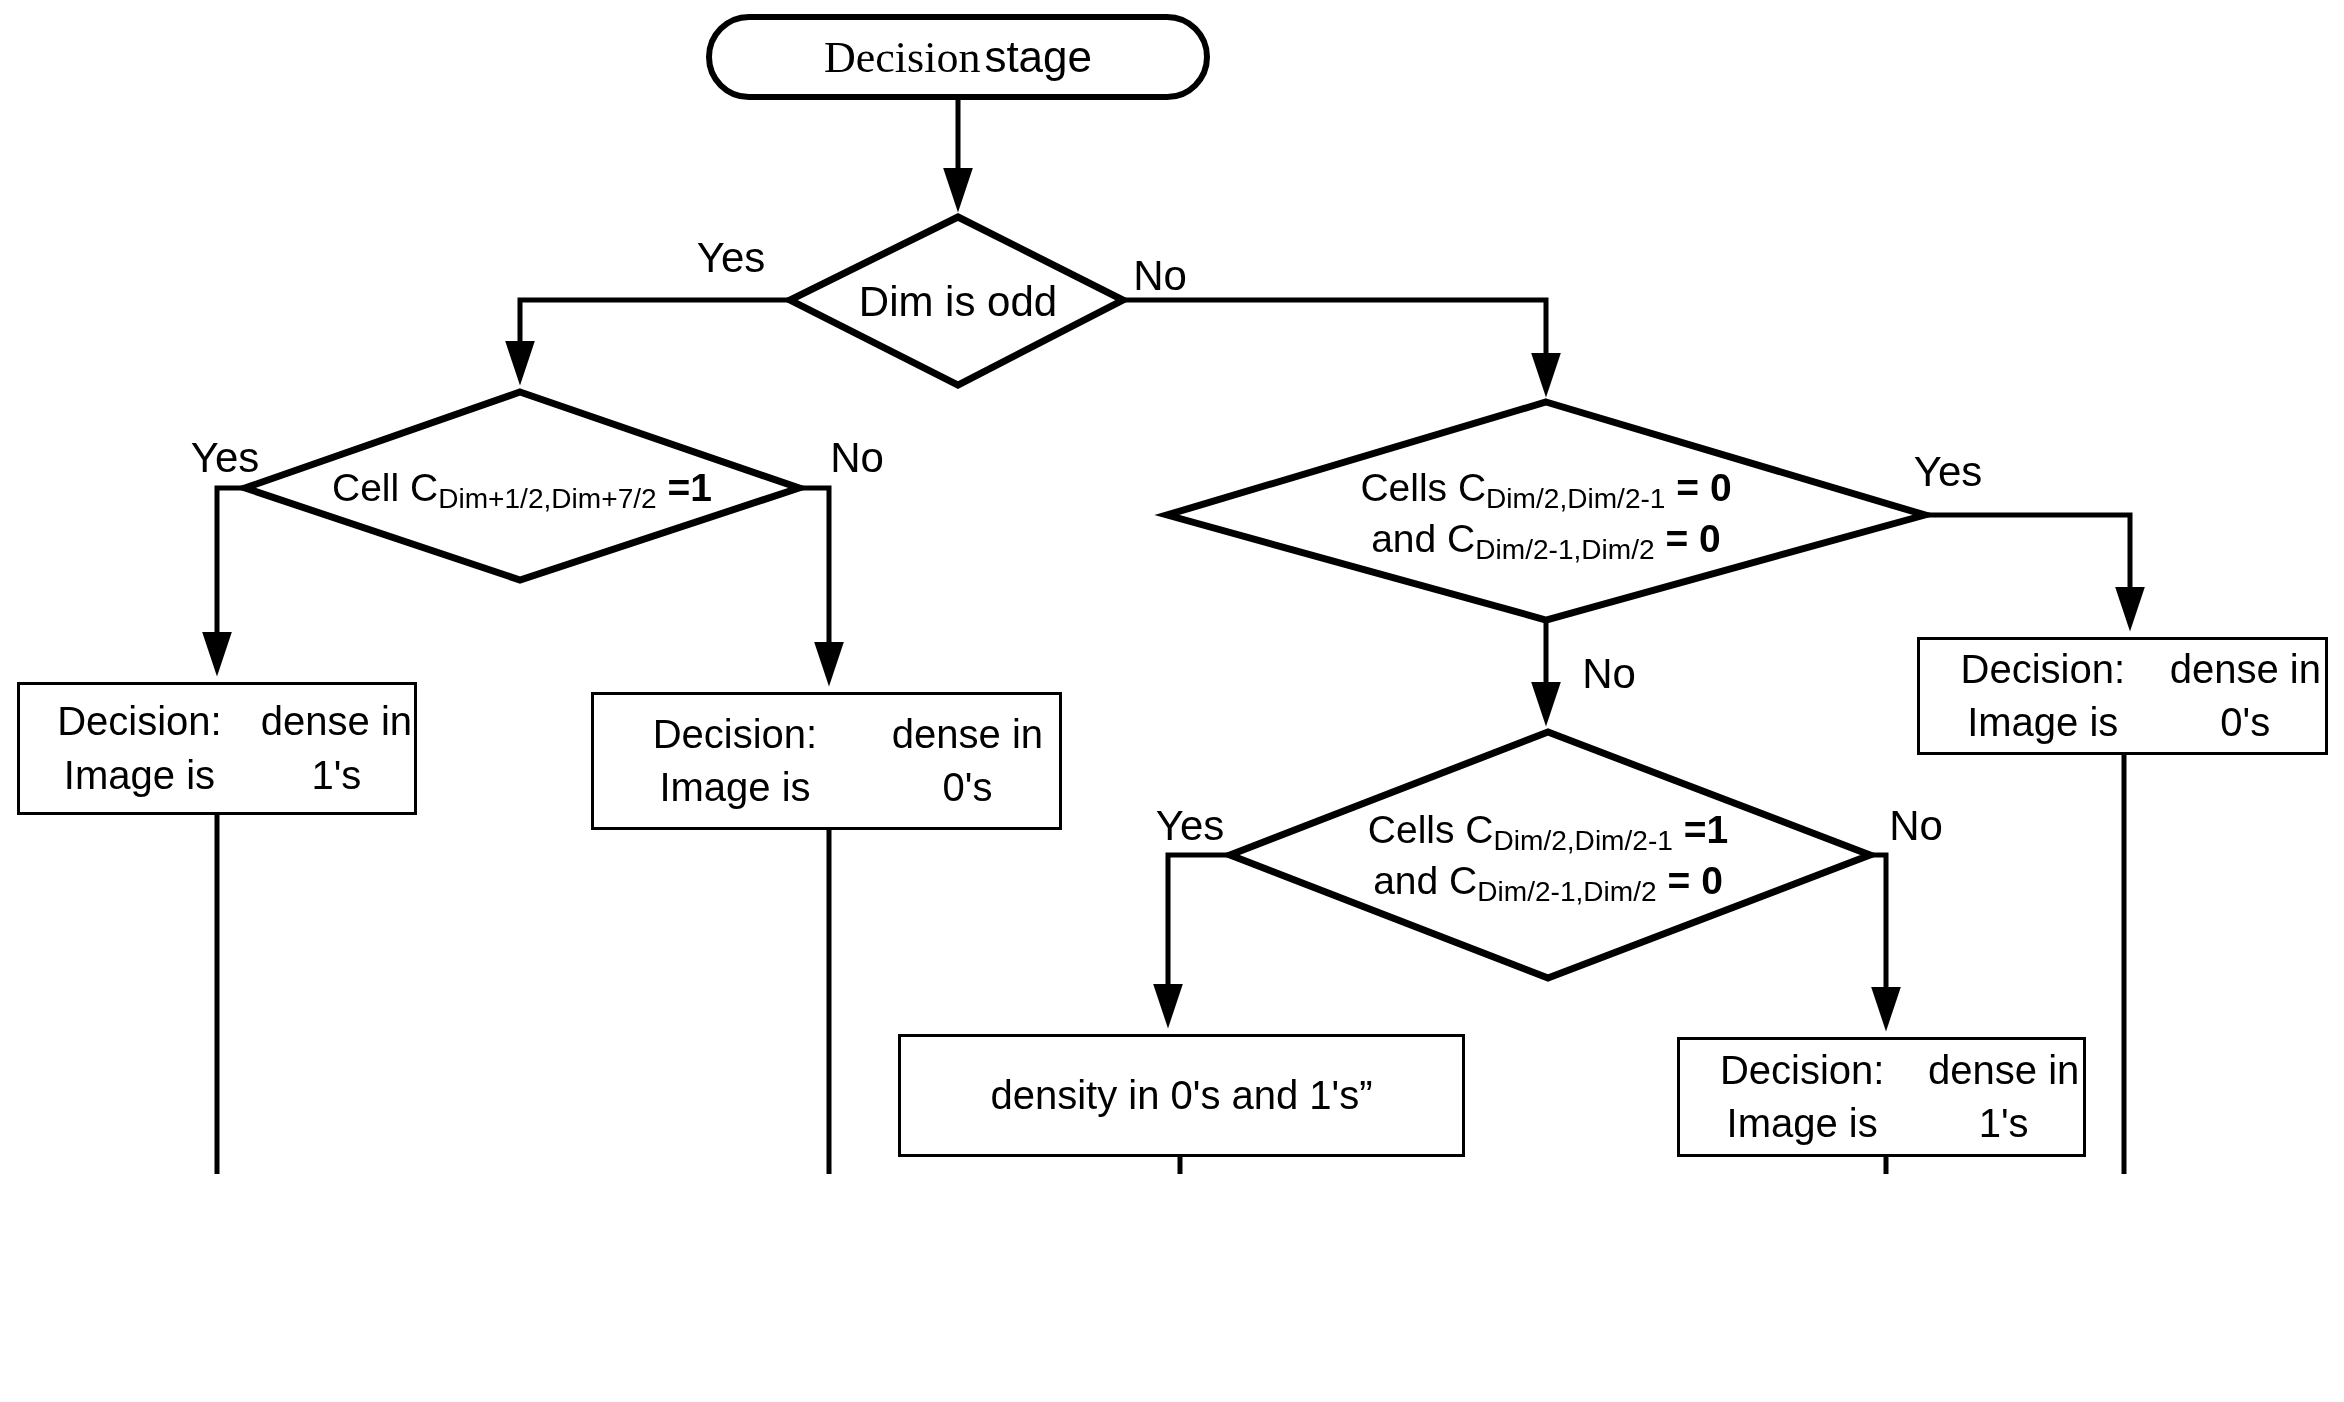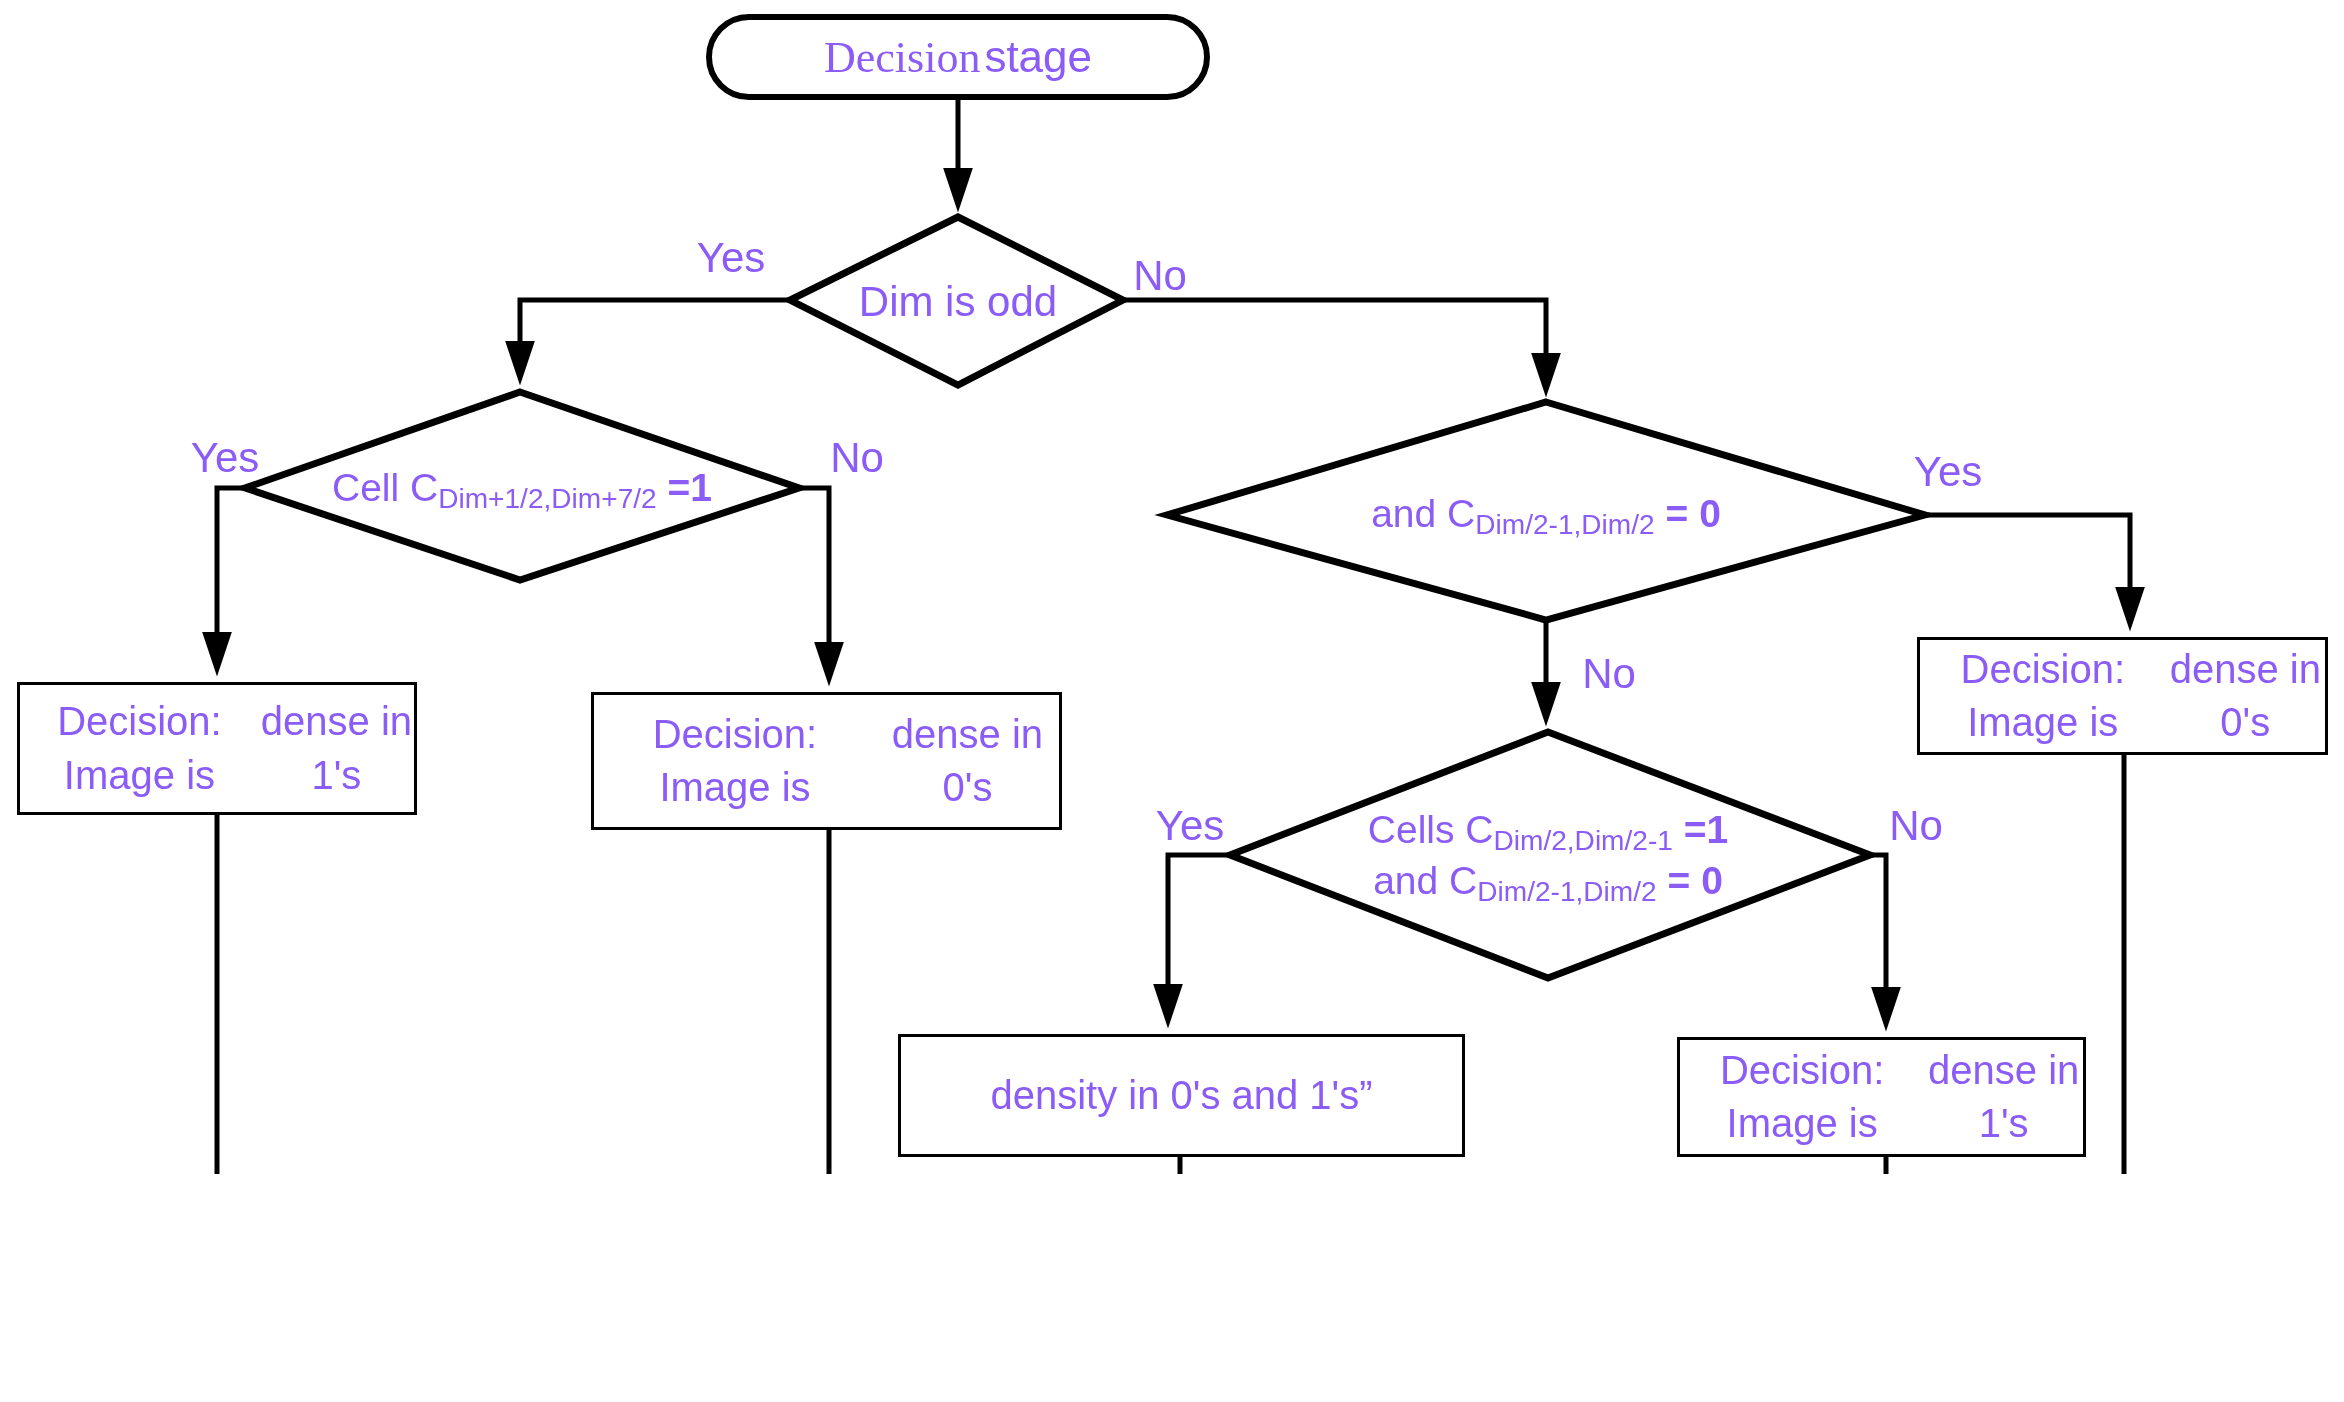--- a/index.html
+++ b/index.html
@@ -1,18 +1,18 @@
 <!DOCTYPE html>
 <html><head>
 <meta charset="utf-8">
 <style>
   html,body{margin:0;padding:0;background:#ffffff;}
   #canvas{
     position:relative;width:2344px;height:1174px;background:#ffffff;
-    font-family:"Liberation Sans",sans-serif;color:#8b5cf6;overflow:hidden;
+    font-family:"Liberation Sans",sans-serif;color:#000000;overflow:hidden;
   }
   #wires{position:absolute;left:0;top:0;width:2344px;height:1402px;}
   .node-text{
     position:absolute;transform:translate(-50%,-50%);
     text-align:center;white-space:nowrap;font-size:40px;line-height:1.3;
   }
   .node-text sub{font-size:.72em;vertical-align:-0.25em;line-height:0;}
   .eq{font-weight:bold;white-space:pre;}
   .pre,.post{white-space:pre;}
   .rect{
@@ -98,20 +98,21 @@
 
   <div class="node-text" id="d1-text">
     <span>Dim is odd</span>
   </div>
 
   <div class="node-text" id="d2-text">
     <span class="pre">Cell C</span><sub>Dim+1/2,Dim+7/2</sub><span class="eq"> =1</span>
   </div>
 
   <div class="node-text" id="d3-text">
+    <div><span class="pre">Cells C</span><sub>Dim/2,Dim/2-1</sub><span class="eq"> = 0</span></div>
     <div><span class="pre">and C</span><sub>Dim/2-1,Dim/2</sub><span class="eq"> = 0</span></div>
   </div>
 
   <div class="node-text" id="d4-text">
     <div><span class="pre">Cells C</span><sub>Dim/2,Dim/2-1</sub><span class="eq"> =1</span></div>
     <div><span class="pre">and C</span><sub>Dim/2-1,Dim/2</sub><span class="eq"> = 0</span></div>
   </div>
 
   <div class="lbl" style="left:731px;top:258px;">Yes</div>
   <div class="lbl" style="left:1160px;top:276px;">No</div>

